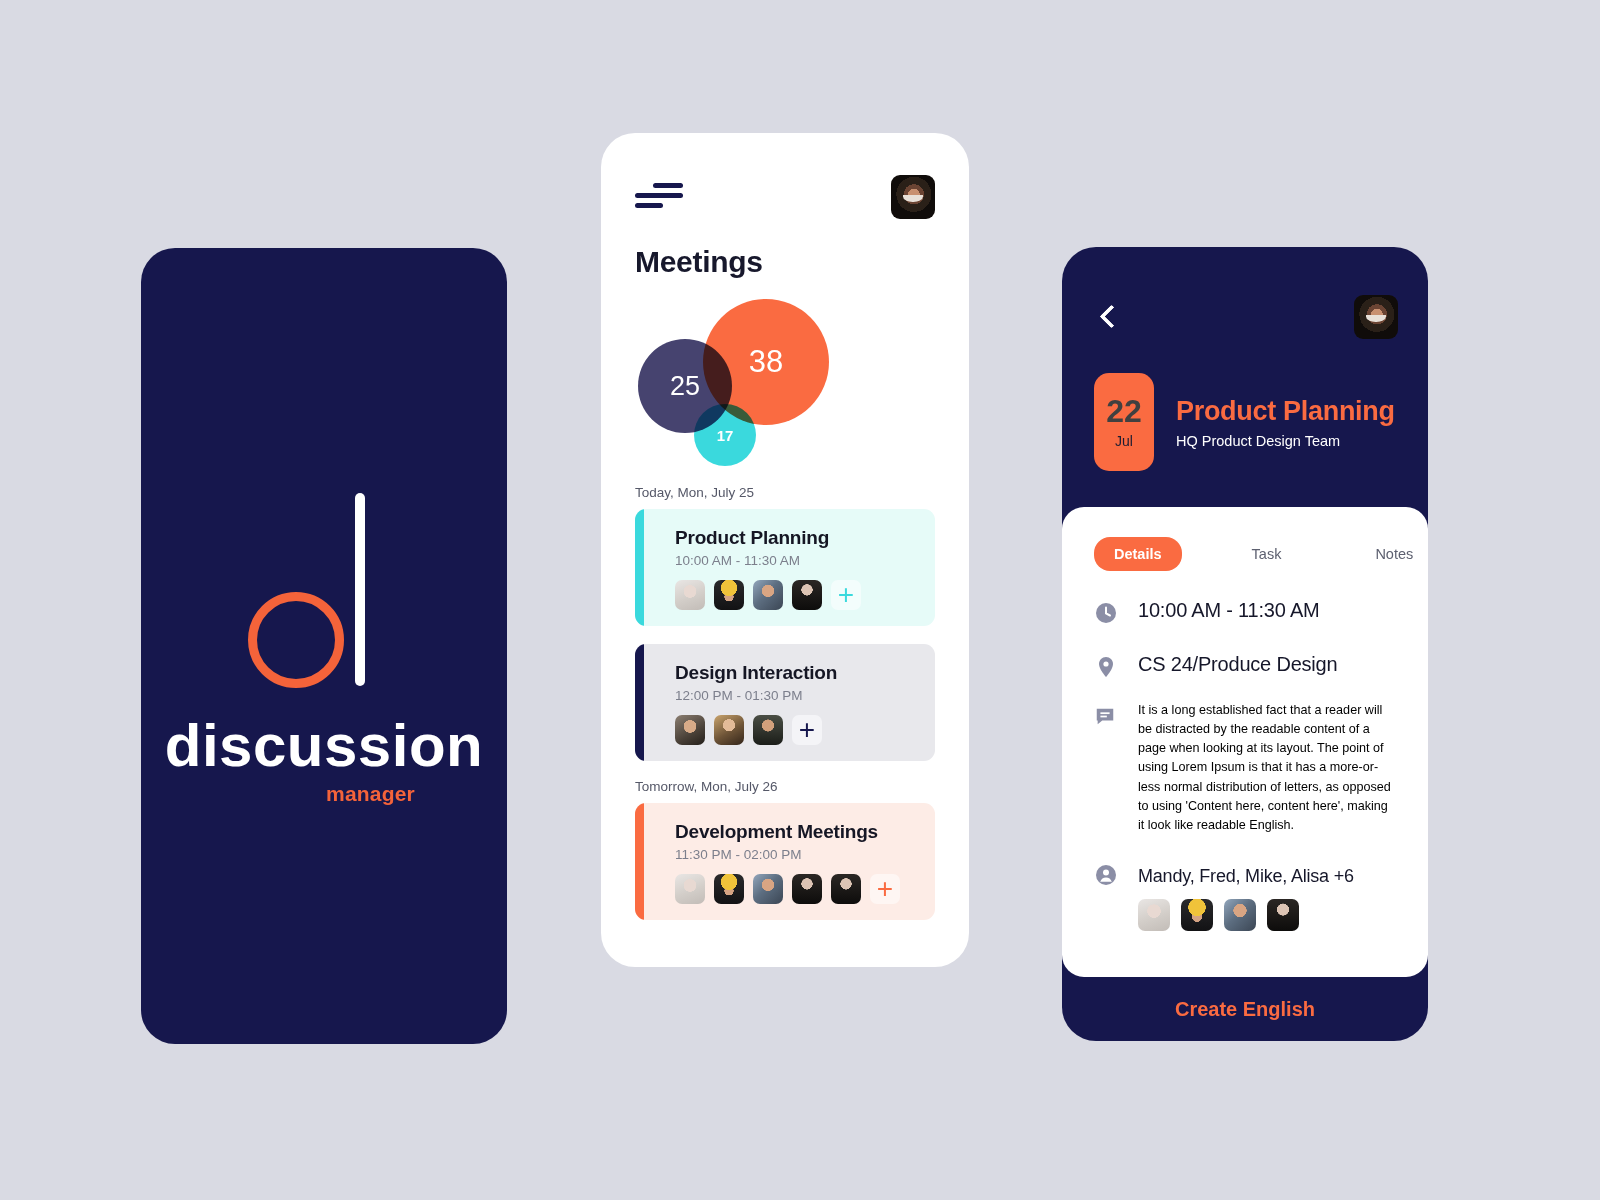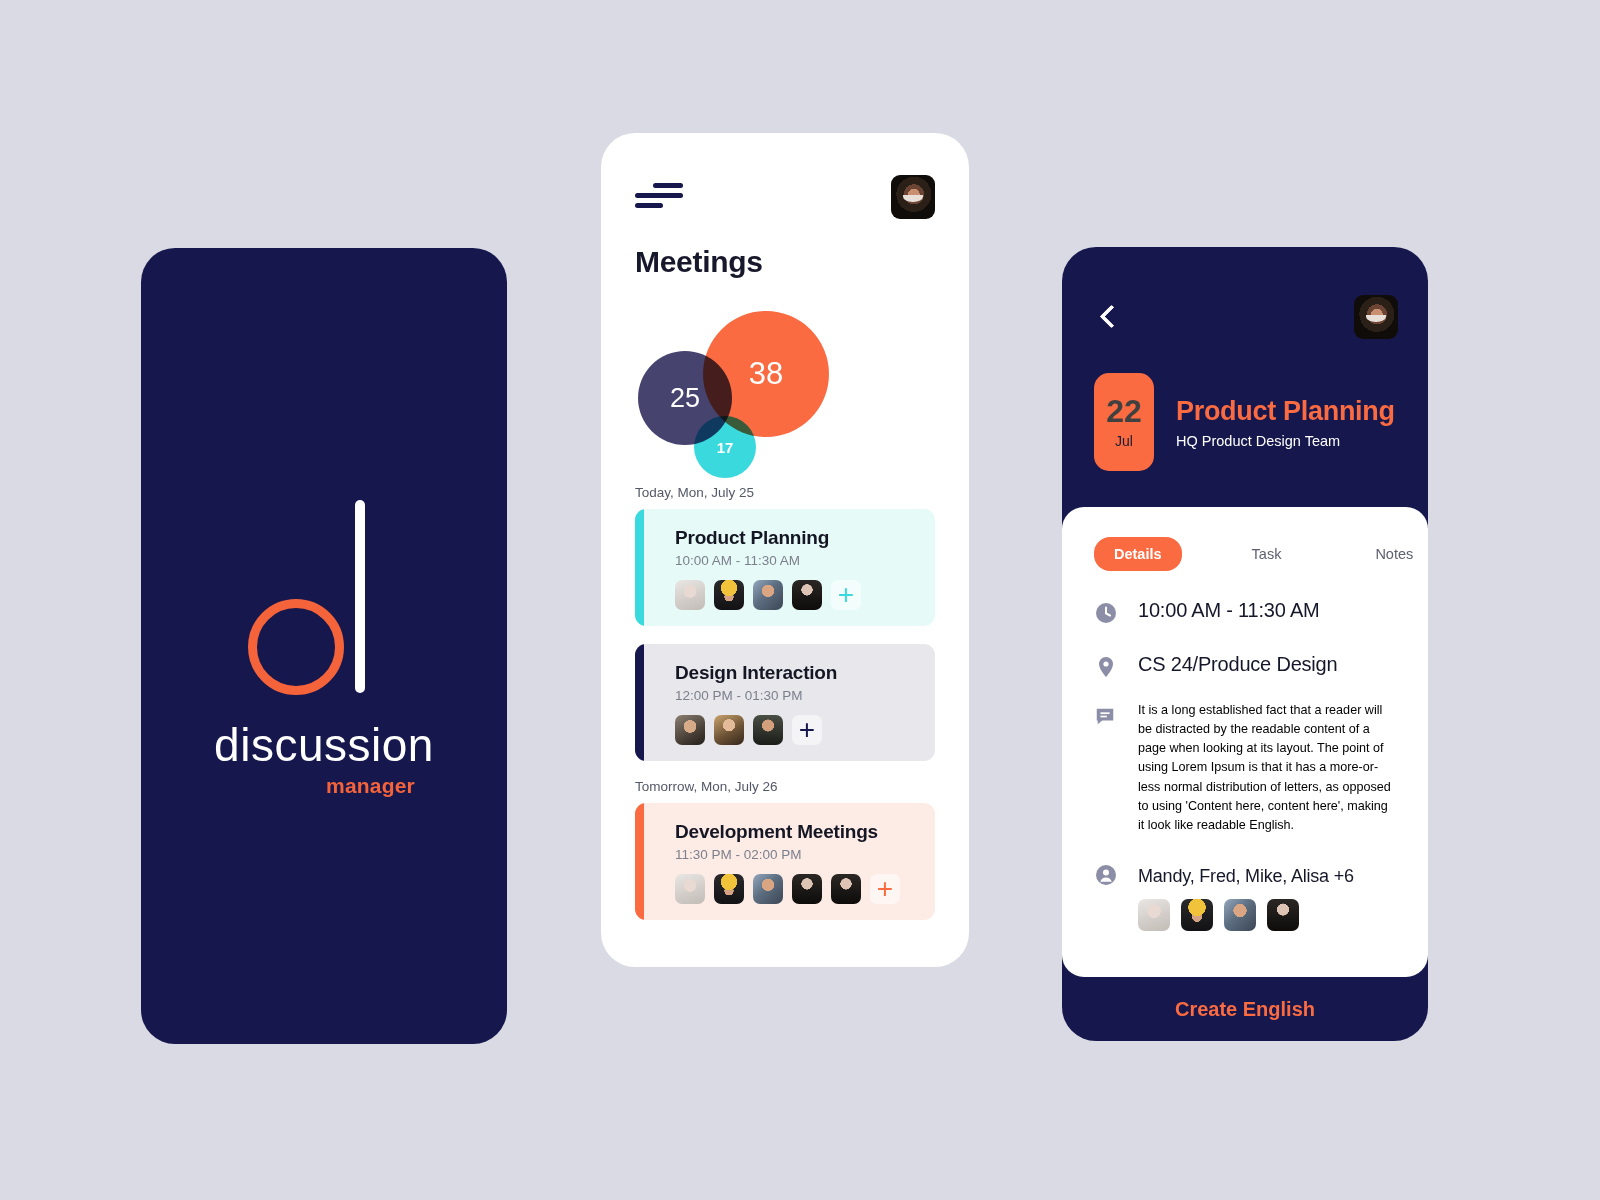--- a/index.html
+++ b/index.html
@@ -33,21 +33,21 @@
     width: 10px; height: 193px;
     background: #ffffff; border-radius: 5px;
   }
   .logo-ring {
     position: absolute; left: 0px; top: 105px;
     width: 96px; height: 96px;
     border: 9px solid #f4633a;
     border-radius: 50%;
   }
   .brand-title {
-    font-size: 46px; color: #ffffff; font-weight: 400;
+    font-size: 60px; color: #ffffff; font-weight: 700;
     letter-spacing: 0.5px; margin-top: 14px;
   }
   .brand-sub {
     font-size: 21px; color: #f4633a; font-weight: 700;
     margin-top: 2px; align-self: flex-end; margin-right: 92px;
     letter-spacing: 0.2px;
   }
 
   
   #phone-meetings {
@@ -83,21 +83,21 @@
     background:#e8e0d8; border-radius:0 0 50% 50%/0 0 80% 80%;
   }
 
   .page-title {
     padding: 26px 34px 0 34px;
     font-size: 30px; font-weight: 600; color: #17182c; letter-spacing: -0.3px;
   }
 
   
   .chart-wrap { position: relative; height: 190px; margin-top: 12px; }
-  .venn { position: absolute; left: 20px; top: 20px; width: 230px; height: 180px; }
+  .venn { position: absolute; left: 20px; top: 8px; width: 230px; height: 180px; }
   .bub {
     position: absolute; border-radius: 50%;
     display: flex; align-items: center; justify-content: center;
     color: #fff; mix-blend-mode: multiply;
   }
   .bub-active  { width: 126px; height: 126px; left: 82px;  top: 0px;  background: #fa6b41; font-size: 31px; }
   .bub-pending { width: 94px;  height: 94px;  left: 17px;  top: 40px; background: #46436f; font-size: 27px; }
   .bub-complete{ width: 62px;  height: 62px;  left: 73px;  top: 105px;background: #3ad9dd; font-size: 15px; font-weight:700; }
   .legend { position: absolute; left: 212px; top: 22px; }
   .legend-row { display: flex; align-items: center; height: 38px; }

